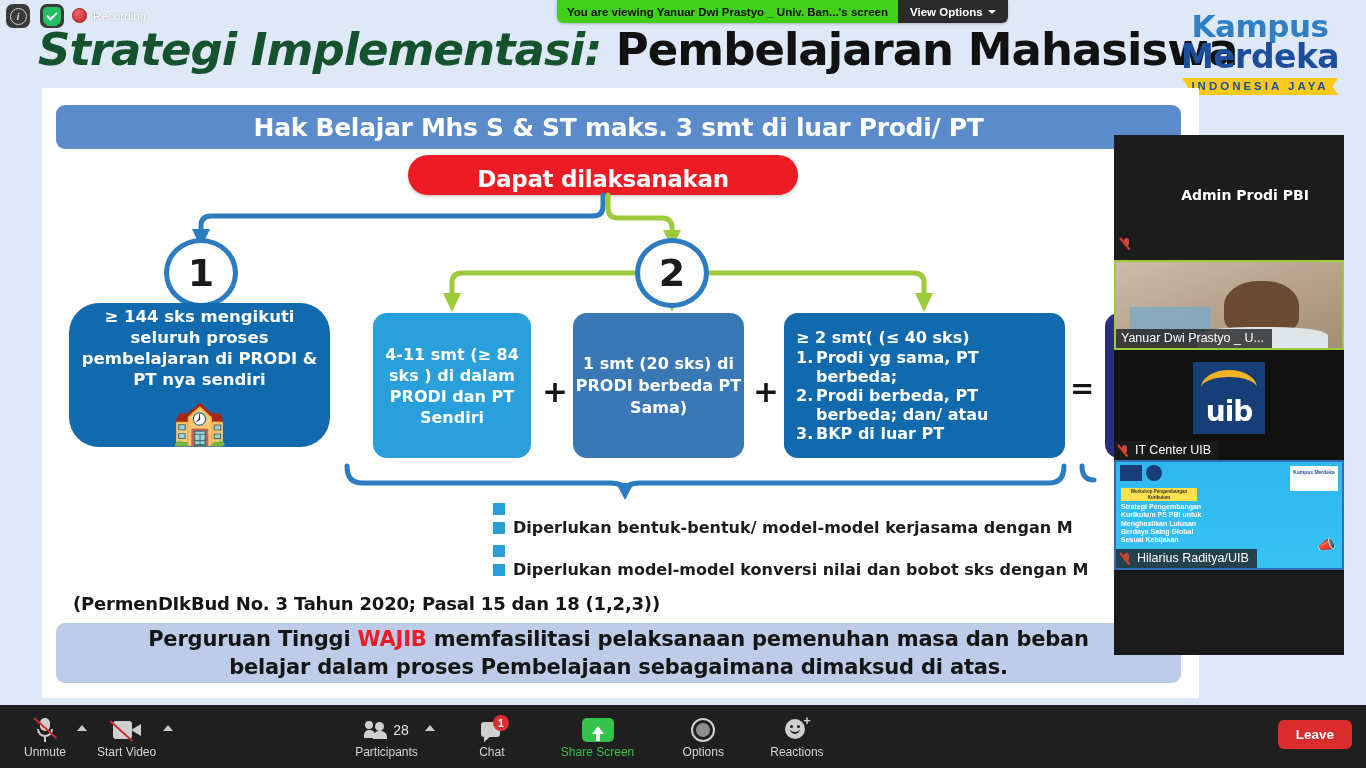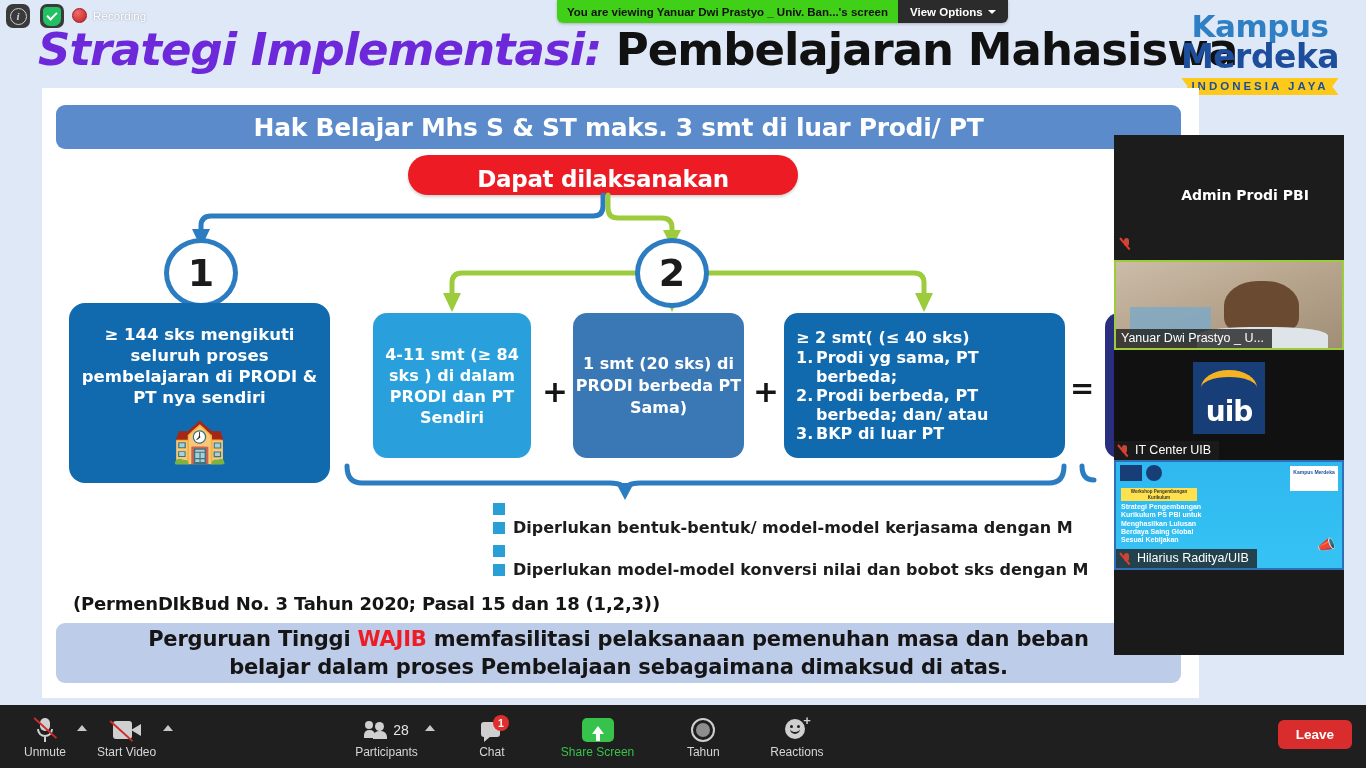--- a/index.html
+++ b/index.html
@@ -59,21 +59,21 @@
   }
   .caret-d { width: 0; height: 0; border-left: 4px solid transparent; border-right: 4px solid transparent; border-top: 4px solid #fff; }
 
   
   .slide-title {
     position: absolute; left: 38px; top: 22px; width: 1120px; height: 56px;
     white-space: nowrap; line-height: 56px;
   }
   .st-a {
     font-family: "DejaVu Sans", sans-serif; font-style: italic; font-weight: bold;
-    color: #6d28d9; font-size: 45px; letter-spacing: -1px;
+    color: #14532d; font-size: 45px; letter-spacing: -1px;
   }
   .st-b {
     font-family: "DejaVu Sans", sans-serif; font-weight: bold;
     color: #111111; font-size: 45px; letter-spacing: -1px;
   }
 
   
   .km-logo { position: absolute; right: 6px; top: 12px; width: 200px; height: 92px; text-align: center; }
   .km-l1 { font-family: "DejaVu Sans", sans-serif; font-weight: bold; font-size: 31px; color: #2f7fc4; line-height: 29px; letter-spacing: -.5px; }
   .km-l2 { font-family: "DejaVu Sans", sans-serif; font-weight: bold; font-size: 33px; color: #1d4e9c; line-height: 31px; letter-spacing: -.5px; }
@@ -120,21 +120,21 @@
     font-family: "DejaVu Sans", sans-serif; font-weight: bold; font-size: 38px; color: #1b1b1b;
   }
   .num-circle.n1 { left: 122px; top: 150px; }
   .num-circle.n2 { left: 593px; top: 150px; }
 
   .box {
     position: absolute; border-radius: 14px; color: #ffffff;
     font-family: "DejaVu Sans", sans-serif; font-weight: bold;
     display: flex; align-items: center; justify-content: center; text-align: center;
   }
-  .box-1 { left: 27px; top: 215px; width: 261px; height: 180px; background: #1169ae; border-radius: 16px; }
+  .box-1 { left: 27px; top: 215px; width: 261px; height: 144px; background: #1169ae; border-radius: 30px; }
   .b1-inner { padding: 0 10px; }
   .b1-text { font-size: 16.5px; line-height: 21px; }
   .school { margin-top: 9px; font-size: 44px; line-height: 46px; }
 
   .box-2 { left: 331px; top: 225px; width: 158px; height: 145px; background: #29a0db; font-size: 16px; line-height: 21px; }
   .box-3 { left: 531px; top: 225px; width: 171px; height: 145px; background: #3a78b5; font-size: 16px; line-height: 22px; }
   .box-4 { left: 742px; top: 225px; width: 281px; height: 145px; background: #1169ae; font-size: 16px; line-height: 19px; }
   .b4-inner { text-align: left; padding: 0 12px; width: 100%; }
   .b4-head { margin-bottom: 1px; }
   .b4-li { display: flex; gap: 5px; }
@@ -529,21 +529,21 @@
       </div>
 
       <div style="width:32px"></div>
 
       <div class="tb-item">
         <div class="tb-ic">
             <div class="ic-rec">
               <div class="in"></div>
             </div>
           </div>
-        <div class="tb-lb">Tahun</div>
+        <div class="tb-lb">Options</div>
       </div>
 
       <div style="width:30px"></div>
 
       <div class="tb-item">
         <div class="tb-ic">
           <div class="ic-react">
             <div class="smiley">
                 <i class="e1"></i>
                 <i class="e2"></i>

